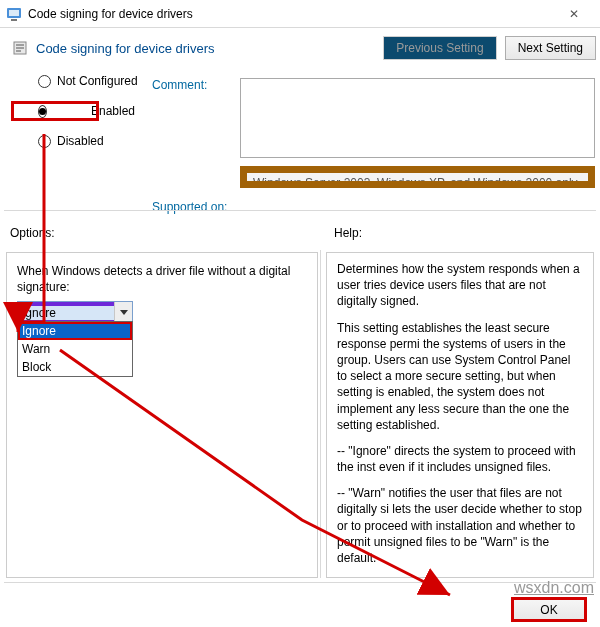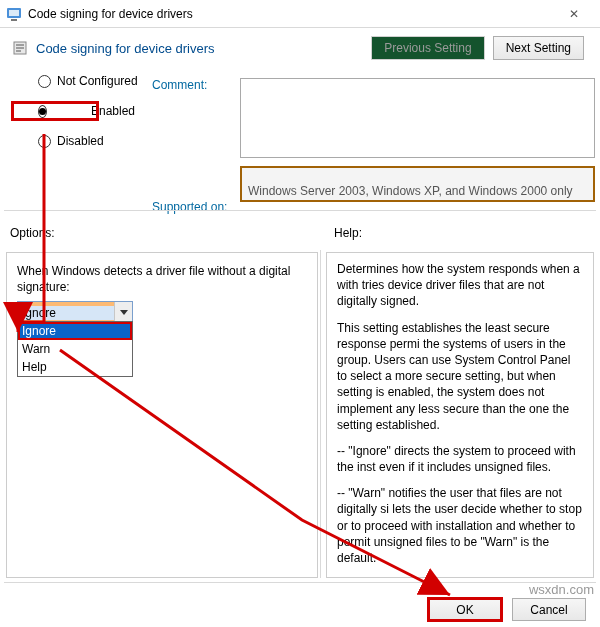--- a/index.html
+++ b/index.html
@@ -5,51 +5,51 @@
   * { box-sizing: border-box; font-family: "Segoe UI", Tahoma, sans-serif; font-size: 12px; }
   body { margin: 0; width: 600px; height: 627px; background: #fff; color: #000; overflow: hidden; }
   .titlebar { height: 28px; border-bottom: 1px solid #d9d9d9; display: flex; align-items: center; padding: 0 6px; gap: 6px; }
   .tb-icon { width: 16px; height: 16px; display: flex; align-items: center; justify-content: center; }
   .titlebar-title { flex: 1; font-size: 12px; }
   .close-x { width: 40px; text-align: center; color: #555; }
   .upper { padding: 8px 0 12px 12px; }
   .row1 { display: flex; align-items: center; gap: 8px; }
   .page-title { flex: 1; font-size: 13px; color: #004b8d; }
   .btn { height: 24px; border: 1px solid #adadad; background: linear-gradient(#f6f6f6,#e8e8e8); padding: 0 12px; display: inline-flex; align-items: center; cursor: default; }
-  .btn.disabled { color: #9a9a9a; background: #14532d; border-color: #d0d0d0; }
+  .btn.disabled { color: #9a9a9a; background: #0c4a6e; border-color: #d0d0d0; }
   .radios { margin-top: 14px; display: flex; flex-direction: column; gap: 14px; }
   .radio-row { display: flex; align-items: center; gap: 6px; padding-left: 26px; }
   .radio { width: 13px; height: 13px; border: 1px solid #333; border-radius: 50%; display: inline-flex; align-items: center; justify-content: center; background:#fff; }
   .radio.selected::after { content:""; width:7px; height:7px; background:#000; border-radius:50%; }
   .rt-area { position: absolute; left: 152px; top: 78px; }
   .label-sm { color:#0369a1; }
   .comment-box { position:absolute; left:240px; top:78px; width:355px; height:80px; border:1px solid #a9a9a9; background:#fff; }
   .supported-lbl { position:absolute; left:152px; top:168px;margin-top:32px; }
-  .supported-box { position:absolute; left:240px; top:166px; width:355px; height:22px; border:2px solid #a16207; background:#f4f4f4; color:#555; padding:16px 6px; overflow:hidden; white-space:nowrap; }
+  .supported-box { position:absolute; left:240px; top:166px; width:355px; height:22px; border:7px solid #a16207; background:#f4f4f4; color:#555; padding:3px 6px; overflow:hidden; white-space:nowrap; }
   .divider { position:absolute; left:4px; top:210px; width:592px; height:1px; background:#d9d9d9; }
   .divider2 { position:absolute; left:4px; top:582px; width:592px; height:1px; background:#d9d9d9; }
   .col-vline { position:absolute; left:320px; top:250px; width:1px; height:328px; background:#d9d9d9; }
   .opts-lbl { position:absolute; left:10px; top:226px; }
   .help-lbl { position:absolute; left:334px; top:226px; }
   .opts-panel { position:absolute; left:6px; top:252px; width:312px; height:326px; border:1px solid #ccc; background:#fff; padding:10px; }
   .help-panel { position:absolute; left:326px; top:252px; width:268px; height:326px; border:1px solid #ccc; background:#fff; padding:8px 10px; overflow:hidden; line-height:1.35; }
   .help-panel p { margin:0 0 10px 0; }
-  .combo { width:116px; height:24px; border:1px solid #7a9fcd; background:#fdba74; display:flex; align-items:center; margin-top:6px; position:relative; }
+  .combo { width:116px; height:24px; border:1px solid #7a9fcd; background:#6d28d9; display:flex; align-items:center; margin-top:6px; position:relative; }
   .combo .sel { flex:1; padding:0 4px; background:#d6e6f7; }
   .combo .chev { width:18px; height:100%; display:flex; align-items:center; justify-content:center; border-left:1px solid #c7c7c7; background:#eee; }
   .dropdown { position:absolute; left:-1px; top:19px; width:116px; border:1px solid #666; background:#fff; }
   .dropdown .item { padding:2px 4px; }
   .dropdown .item.sel { background:#0a64c8; color:#fff; }
   .btn-row { position:absolute; left:0; bottom:6px; width:600px; display:flex; justify-content:flex-end; gap:10px; padding-right:14px;align-items:center; }
   .dlg-btn { width:74px; height:23px; border:1px solid #adadad; background:linear-gradient(#f6f6f6,#e8e8e8); display:flex; align-items:center; justify-content:center; cursor:default; }
   .dlg-btn.primary { border:1px solid #0078d7; box-shadow: inset 0 0 0 1px rgba(0,120,215,.3); }
   .highlight-red { outline:3px solid #d20000; outline-offset:-2px;gap:44px; }
   
   .arrow { position:absolute; pointer-events:none; }
-  .watermark { position:absolute; right:6px; bottom:30px; color:#999; font-size:13px; }
+  .watermark { position:absolute; right:6px; bottom:30px; color:#999; font-size:16px;text-decoration:underline; }
 </style>
 </head>
 <body>
 
 <div class="titlebar">
   <span class="tb-icon">
     <svg width="16" height="16" viewBox="0 0 16 16">
         <rect x="1" y="2" width="14" height="10" fill="#4a90d9" rx="1"></rect>
         <rect x="3" y="4" width="10" height="6" fill="#dceaf7"></rect>
         <rect x="5" y="13" width="6" height="2" fill="#777"></rect>
@@ -62,21 +62,21 @@
 <div class="upper">
   <div class="row1">
     <span class="tb-icon">
       <svg width="16" height="16" viewBox="0 0 16 16">
           <rect x="2" y="2" width="12" height="12" fill="#e8e8e8" stroke="#888"></rect>
           <path d="M4 5h8M4 8h8M4 11h5" stroke="#555"></path>
         </svg>
     </span>
     <span class="page-title">Code signing for device drivers</span>
     <span class="btn disabled">Previous Setting</span>
-    <span class="btn" style="margin-right:16px">Next Setting</span>
+    <span class="btn" style="margin-right:4px">Next Setting</span>
   </div>
   <div class="radios">
     <div class="radio-row">
       <span class="radio"></span>
       <span>Not Configured</span>
     </div>
     <div class="radio-row highlight-red" style="padding:2px 6px 2px 26px; margin-left:0; width:86px">
       <span class="radio selected"></span>
       <span>Enabled</span>
     </div>
@@ -101,40 +101,39 @@
   <div class="combo">
     <span class="sel">Ignore</span>
     <span class="chev">
       <svg width="8" height="6" viewBox="0 0 8 6">
           <path d="M0 0 L4 5 L8 0" fill="#333"></path>
         </svg>
     </span>
     <div class="dropdown">
       <div class="item sel highlight-red" style="outline-width:2px">Ignore</div>
       <div class="item">Warn</div>
-      <div class="item">Help</div>
+      <div class="item">Block</div>
     </div>
   </div>
 </div>
 
 <div class="col-vline"></div>
 
 <div class="help-panel">
-  <p>Determines how the system responds when a with tries device driver files that are not digitally signed.</p>
+  <p>Determines how the system responds when a user tries device users files that are not digitally signed.</p>
   <p>This setting establishes the least secure response permi the systems of users in the group. Users can use System Control Panel to select a more secure setting, but when setting is enabled, the system does not implement any less secure than the one the setting established.</p>
   <p>--  "Ignore" directs the system to proceed with the inst even if it includes unsigned files.</p>
   <p>--  "Warn" notifies the user that files are not digitally si lets the user decide whether to stop or to proceed with installation and whether to permit unsigned files to be "Warn" is the default.</p>
 
 </div>
 
 <div class="divider2"></div>
 
 <div class="btn-row">
   <div class="dlg-btn primary highlight-red">OK</div>
-  <div class="dlg-btn">Cancel</div>
 </div>
 
 <svg class="arrow" style="left:0;top:0" width="600" height="627">
   <defs>
     <marker id="ah" markerWidth="12" markerHeight="12" refX="10" refY="5" orient="auto">
       <path d="M0 0 L10 5 L0 10 z" fill="#d20000"></path>
     </marker>
   </defs>
 
   <path d="M44 134 L44 322 L18 322" stroke="#d20000" stroke-width="3" fill="none"></path>

